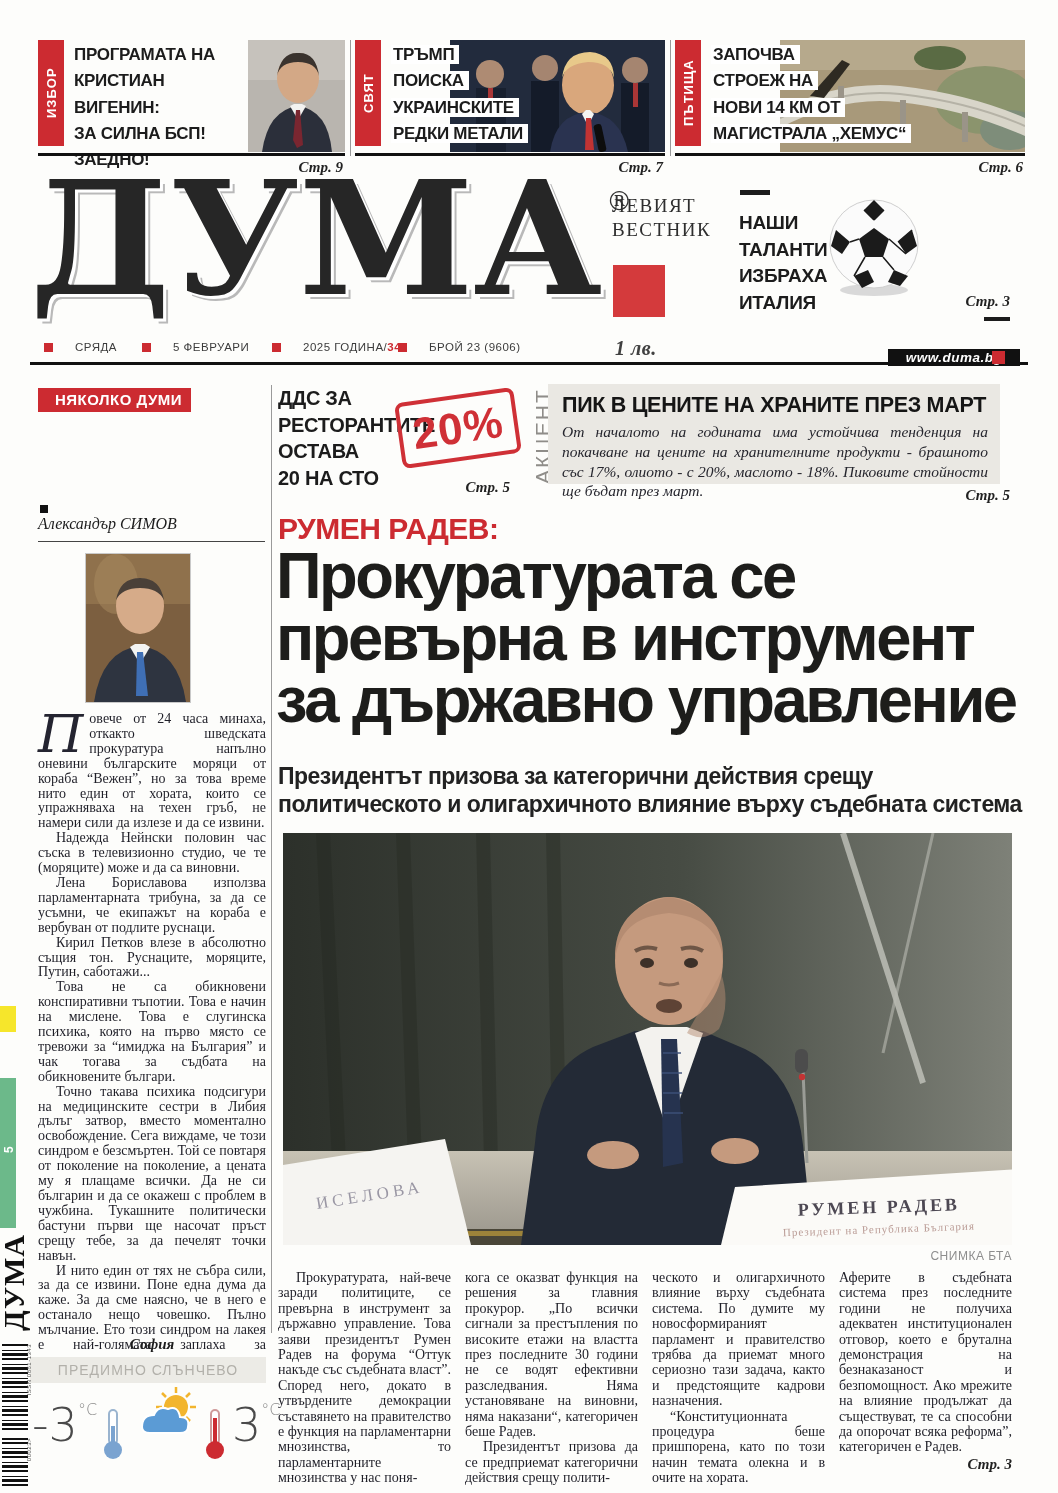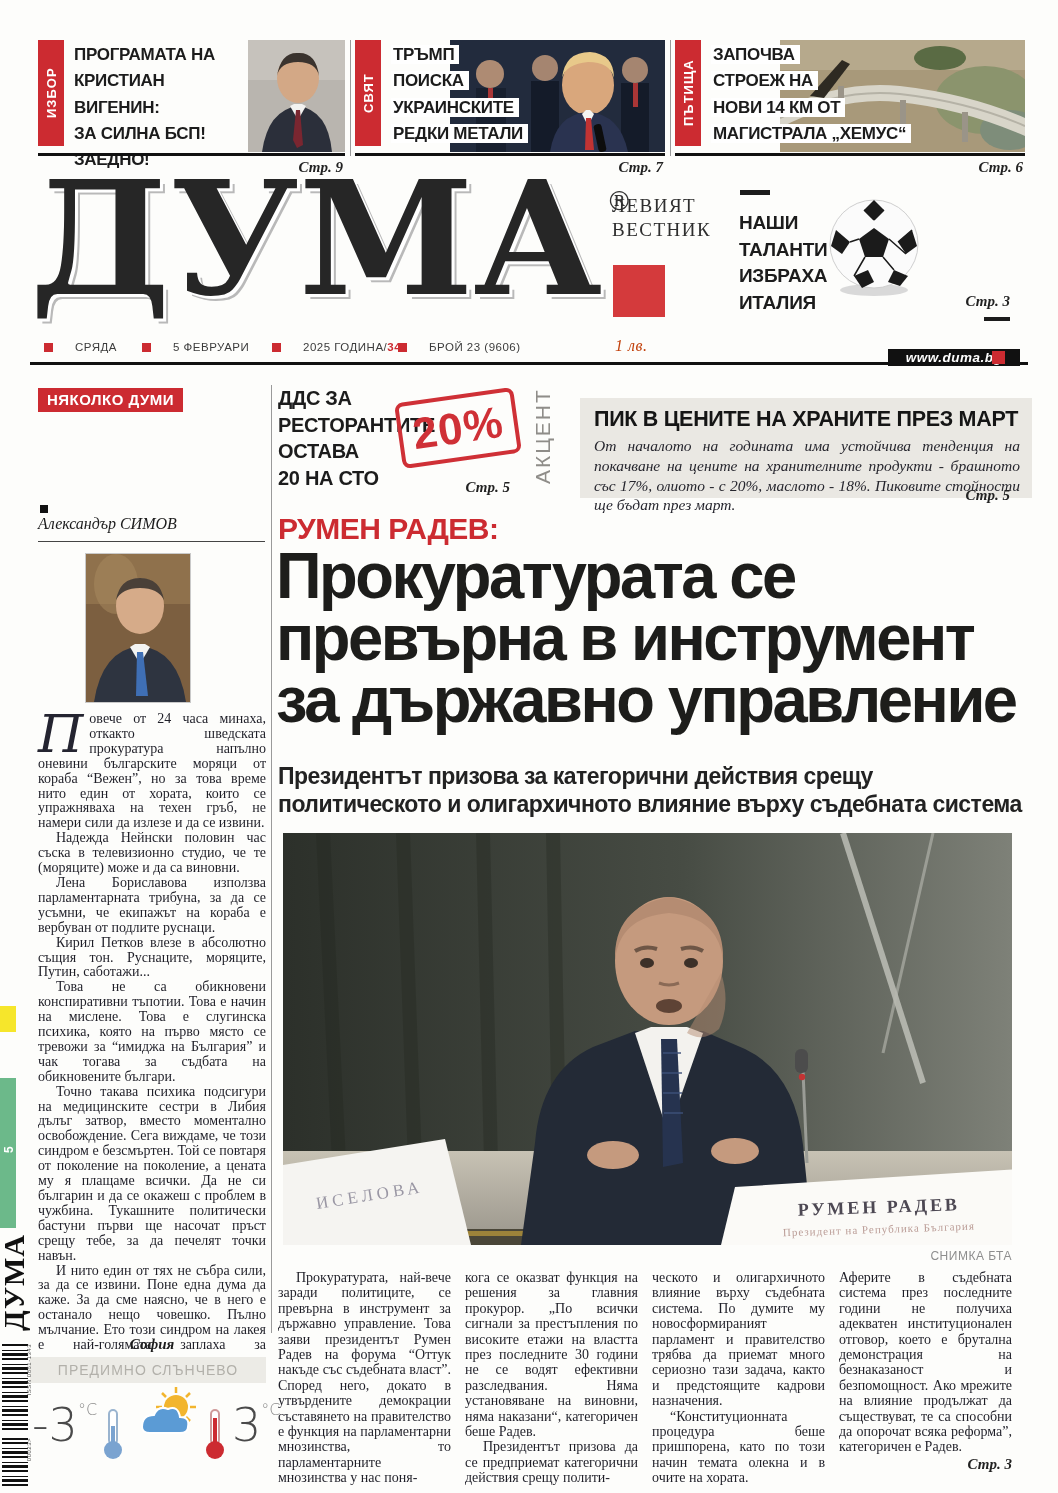--- a/index.html
+++ b/index.html
@@ -25,28 +25,28 @@
   .tagline{position:absolute;left:612px;top:194px;font-family:"Liberation Serif",serif;font-size:19px;
         letter-spacing:1.5px;color:#2e2e2e;line-height:1.25;}
   .redsquare{position:absolute;left:613px;top:265px;width:52px;height:52px;background:#d43a3c;}
   .promo-dash{position:absolute;left:740px;top:190px;width:30px;height:5px;background:#1c1c1c;}
   .promo-title{position:absolute;left:739px;top:210px;font-weight:bold;font-size:19px;line-height:1.4;letter-spacing:-0.3px;}
   .promo-page{position:absolute;left:930px;top:293px;width:80px;text-align:right;}
   .promo-underline{position:absolute;left:984px;top:317px;width:26px;height:4px;background:#1c1c1c;}
   .dateline{position:absolute;left:0;top:341px;width:1058px;height:18px;font-size:11.5px;color:#3c3c3c;letter-spacing:0.5px;}
   .dl-item{position:absolute;display:flex;align-items:center;gap:22px;}
   .dl-sq{width:9px;height:9px;background:#cc2b31;display:inline-block;}
-  .dl-price{position:absolute;left:615px;top:-4px;font-family:"Liberation Serif",serif;font-style:italic;font-weight:normal;font-size:16px;color:#c2410c;}
+  .dl-price{position:absolute;left:615px;top:-4px;font-family:"Liberation Serif",serif;font-style:italic;font-weight:bold;font-size:20px;color:#404040;}
   .site-bar{position:absolute;left:856px;top:349px;width:132px;height:17px;background:#111;color:#fff;
         font-weight:bold;font-style:italic;font-size:13.5px;display:flex;align-items:center;justify-content:center;letter-spacing:0.5px;margin-left:32px;}
   .site-sq{position:absolute;left:992px;top:351px;width:13px;height:13px;background:#cc2b31;}
   .main-rule{position:absolute;left:30px;top:362px;width:998px;height:3px;background:#111;}
   
   .op-label{position:absolute;left:38px;top:388px;background:#cc2b31;color:#fff;font-weight:bold;font-size:15px;
-        padding:3px 9px 4px 9px;letter-spacing:0.5px;}
+        padding:3px 9px 4px 17px;letter-spacing:0.5px;}
   .op-title{position:absolute;left:37px;top:415px;font-weight:bold;font-size:31px;line-height:1.07;letter-spacing:-0.8px;color:#191919;}
   .op-bullet{position:absolute;left:40px;top:505px;width:8px;height:8px;background:#111;}
   .op-author{position:absolute;left:38px;top:515px;font-family:"Liberation Serif",serif;font-style:italic;font-size:16px;}
   .op-rule{position:absolute;left:38px;top:541px;width:227px;height:1px;background:#444;}
   .op-photo{position:absolute;left:85px;top:553px;width:104px;height:148px;border:1px solid #c9c9c9;}
   .op-text{position:absolute;left:38px;top:712px;width:228px;font-family:"Liberation Serif",serif;font-size:14px;
         line-height:14.9px;text-align:justify;color:#1f1f28;}
   .op-text p{margin:0;text-indent:18px;}
   .op-text p.first{text-indent:0;}
   .dropcap{float:left;font-family:"DejaVu Serif",serif;font-style:italic;font-size:52px;line-height:40px;
@@ -58,21 +58,21 @@
   .w-temp{position:absolute;font-family:"DejaVu Sans",sans-serif;font-weight:200;font-size:46px;color:#4a4a4a;}
   .w-temp sup{font-size:16px;color:#8a8a8a;vertical-align:26px;}
   
   .vat-title{position:absolute;left:278px;top:385px;font-weight:bold;font-size:20px;line-height:1.33;letter-spacing:-0.3px;}
   .stamp{position:absolute;left:398px;top:395px;width:112px;height:58px;border:4px solid #cf3036;border-radius:8px;
         transform:rotate(-8deg);display:flex;align-items:center;justify-content:center;
         font-weight:bold;font-size:44px;color:#cf3036;letter-spacing:1px;font-family:"Liberation Sans",sans-serif;}
   .vat-page{position:absolute;left:430px;top:479px;width:80px;text-align:right;}
   .accent-label{position:absolute;left:531px;top:388px;height:96px;width:24px;color:#8f8d89;font-size:21px;letter-spacing:2px;
         display:flex;align-items:center;justify-content:center;writing-mode:vertical-rl;transform:rotate(180deg);}
-  .accent-box{position:absolute;left:580px;top:384px;width:452px;height:100px;background:#eae8e3;margin-top:14px;}
+  .accent-box{position:absolute;left:548px;top:384px;width:452px;height:100px;background:#eae8e3;}
   .accent-title{margin:9px 0 4px 14px;font-weight:bold;font-size:21.5px;letter-spacing:-0.3px;color:#151515;}
   .accent-text{margin:0 12px 0 14px;font-family:"Liberation Serif",serif;font-style:italic;font-size:15.5px;
         line-height:1.28;color:#26262e;text-align:justify;}
   .accent-page{position:absolute;left:930px;top:487px;width:80px;text-align:right;}
   .vdivider{position:absolute;left:271px;top:385px;width:1px;height:948px;background:#9a9a9a;}
   
   .kicker{position:absolute;left:278px;top:512px;color:#cc2b31;font-weight:bold;font-size:30px;letter-spacing:-0.5px;}
   .headline{position:absolute;left:276px;top:545px;font-weight:bold;font-size:64px;line-height:0.97;
         letter-spacing:-2.5px;color:#1d1d1b;transform:scaleX(0.99);transform-origin:left top;}
   .subtitle{position:absolute;left:278px;top:763px;font-weight:bold;font-size:23px;line-height:1.2;letter-spacing:-0.5px;color:#222;}

